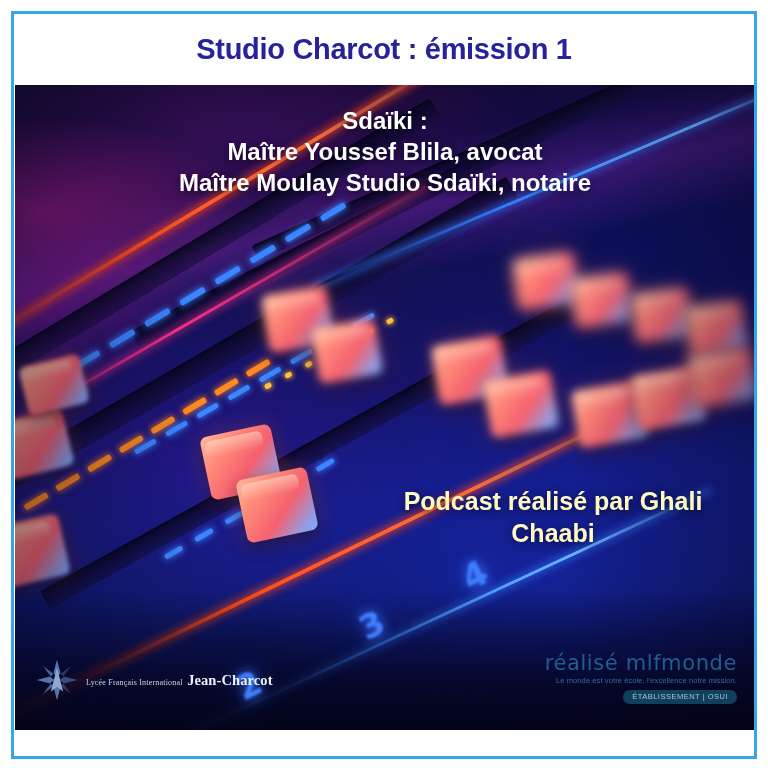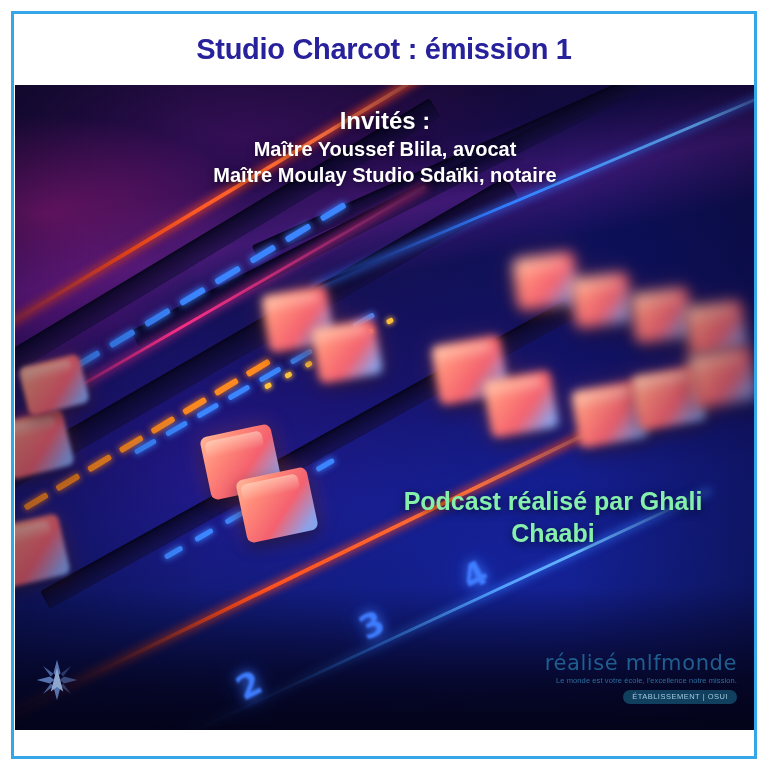--- a/index.html
+++ b/index.html
@@ -151,28 +151,28 @@
   #guests {
     position:absolute;
     left:0; right:0; top:20px;
     text-align:center;
     color:#ffffff;
     font-weight:bold;
     line-height:1.30;
     text-shadow:0 2px 7px rgba(0,0,0,.55);
   }
   #guests .lead { font-size:24px; display:block; }
-  #guests .g1, #guests .g2 { font-size:20px; display:block; }
+  #guests .g1, #guests .g2 { font-size:24px; display:block; }
 
   #credit {
     position:absolute;
     right:16px; top:400px;
     width:372px;
     text-align:center;
-    color:#86efac;
+    color:#fef9c3;
     font-size:25px;
     font-weight:bold;
     line-height:1.28;
     text-shadow:0 2px 8px rgba(0,0,0,.60);
   }
 
   
   #logo-charcot {
     position:absolute;
     left:20px; bottom:28px;
@@ -322,21 +322,21 @@
 
     <div class="cap blurry" style="left:-20px; top:435px; width:70px; height:62px; transform:rotate(-13deg);"></div>
 
     <div class="bg-layer" id="bg-vignette"></div>
 
     <div class="chan-num" style="left:222px; top:580px; transform:rotate(-27deg);">2</div>
     <div class="chan-num" style="left:345px; top:520px; transform:rotate(-27deg);">3</div>
     <div class="chan-num" style="left:448px; top:470px; transform:rotate(-27deg);">4</div>
 
     <div id="guests">
-      <span class="lead">Invités :</span>
+      <span class="lead">Sdaïki :</span>
       <span class="g1">Maître Youssef Blila, avocat</span>
       <span class="g2">Maître Moulay Studio Sdaïki, notaire</span>
     </div>
 
     <div id="credit">Podcast réalisé par Ghali Chaabi</div>
 
     <div id="logo-charcot">
       <span class="compass">
         <svg viewBox="0 0 100 100" width="44" height="44" aria-hidden="true">
           <g fill="#5f7fbf">
@@ -345,20 +345,24 @@
             <path d="M4 50 L34 42 L44 50 L34 58 Z" opacity=".9"></path>
             <path d="M96 50 L66 42 L56 50 L66 58 Z" opacity=".55"></path>
             <path d="M18 18 L42 36 L36 42 Z" opacity=".75"></path>
             <path d="M82 18 L58 36 L64 42 Z" opacity=".4"></path>
             <path d="M18 82 L42 64 L36 58 Z" opacity=".75"></path>
             <path d="M82 82 L58 64 L64 58 Z" opacity=".4"></path>
           </g>
           <path d="M50 22 L64 76 L50 66 L36 76 Z" fill="#8fa6cf"></path>
         </svg>
       </span>
+      <span class="words">
+        <span class="sup">Lycée Français International</span>
+        <span class="name">Jean-Charcot</span>
+      </span>
     </div>
 
     <div id="logo-mlf">
       <div class="brand">réalisé mlfmonde</div>
       <div class="tagline">Le monde est votre école, l'excellence notre mission.</div>
       <div class="pill">ÉTABLISSEMENT | OSUI</div>
     </div>
 
   </div>
 

